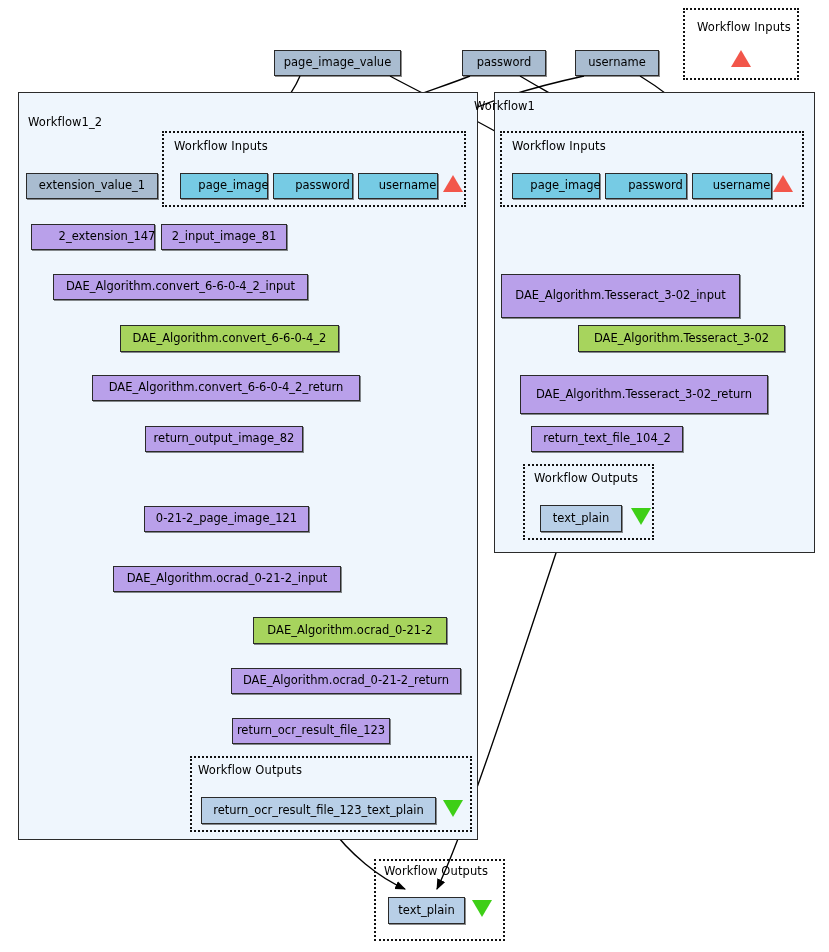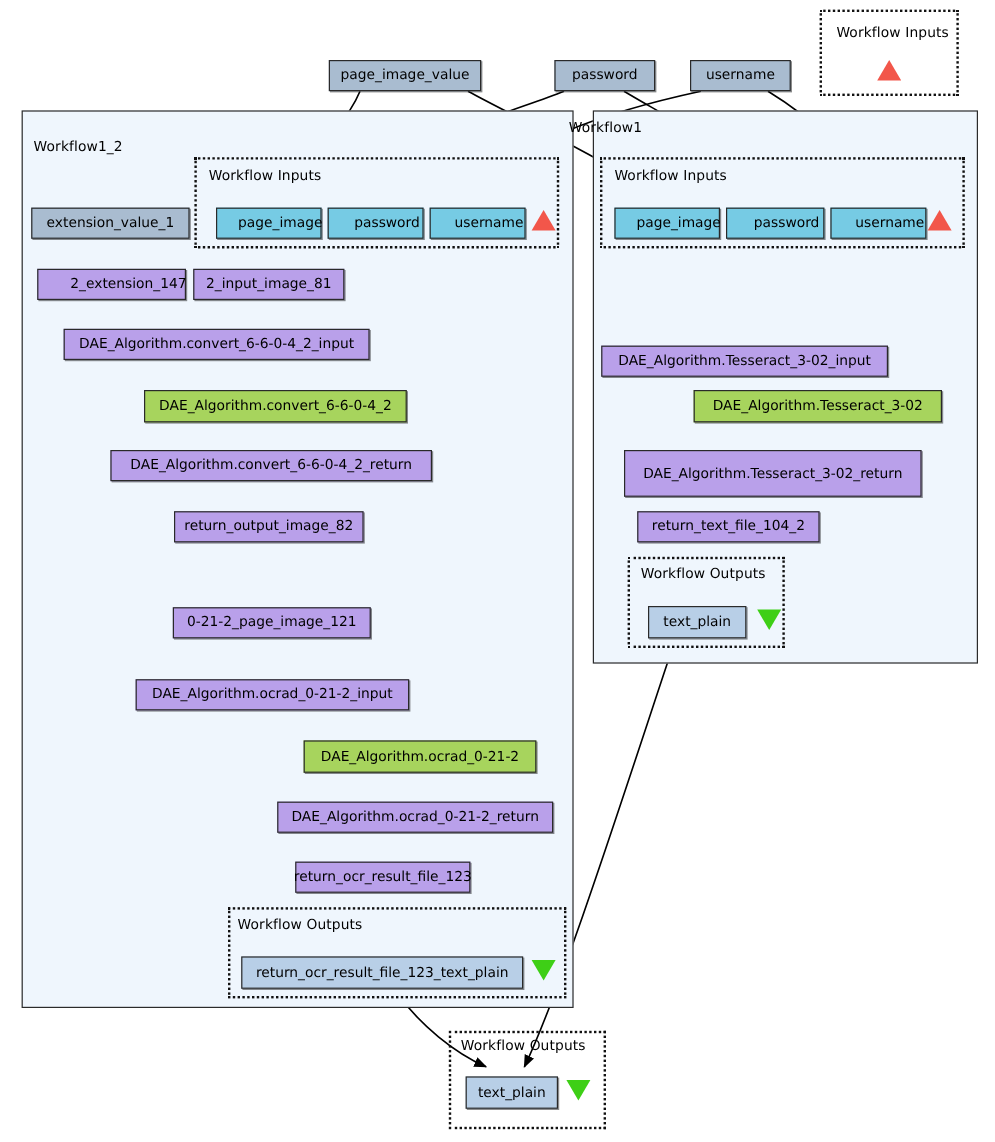--- a/index.html
+++ b/index.html
@@ -153,24 +153,24 @@
   <div class="node n-proc" style="left:31px;top:224px;width:124px;height:26px;padding-left:28px;">2_extension_147</div>
   <div class="node n-proc" style="left:161px;top:224px;width:126px;height:26px;">2_input_image_81</div>
   <div class="node n-proc" style="left:53px;top:274px;width:255px;height:26px;">DAE_Algorithm.convert_6-6-0-4_2_input</div>
   <div class="node n-tool" style="left:120px;top:325px;width:219px;height:27px;">DAE_Algorithm.convert_6-6-0-4_2</div>
   <div class="node n-proc" style="left:92px;top:375px;width:268px;height:26px;">DAE_Algorithm.convert_6-6-0-4_2_return</div>
   <div class="node n-proc" style="left:145px;top:426px;width:158px;height:26px;">return_output_image_82</div>
   <div class="node n-proc" style="left:144px;top:506px;width:165px;height:26px;">0-21-2_page_image_121</div>
   <div class="node n-proc" style="left:113px;top:566px;width:228px;height:26px;">DAE_Algorithm.ocrad_0-21-2_input</div>
   <div class="node n-tool" style="left:253px;top:617px;width:194px;height:27px;">DAE_Algorithm.ocrad_0-21-2</div>
   <div class="node n-proc" style="left:231px;top:668px;width:230px;height:26px;">DAE_Algorithm.ocrad_0-21-2_return</div>
-  <div class="node n-proc" style="left:246px;top:718px;width:146px;height:26px;">return_ocr_result_file_123</div>
+  <div class="node n-proc" style="left:232px;top:718px;width:158px;height:26px;">return_ocr_result_file_123</div>
   <div class="node n-out" style="left:201px;top:797px;width:235px;height:27px;">return_ocr_result_file_123_text_plain</div>
 
-  <div class="node n-proc" style="left:501px;top:288px;width:239px;height:26px;">DAE_Algorithm.Tesseract_3-02_input</div>
+  <div class="node n-proc" style="left:501px;top:274px;width:239px;height:44px;">DAE_Algorithm.Tesseract_3-02_input</div>
   <div class="node n-tool" style="left:578px;top:325px;width:207px;height:27px;">DAE_Algorithm.Tesseract_3-02</div>
   <div class="node n-proc" style="left:520px;top:375px;width:248px;height:39px;">DAE_Algorithm.Tesseract_3-02_return</div>
   <div class="node n-proc" style="left:531px;top:426px;width:152px;height:26px;">return_text_file_104_2</div>
   <div class="node n-out" style="left:540px;top:505px;width:82px;height:27px;">text_plain</div>
 
   <div class="node n-out" style="left:388px;top:897px;width:77px;height:27px;">text_plain</div>
 
   <div class="tri tri-up" style="left:731px;top:50px;"></div>
   <div class="tri tri-up" style="left:443px;top:175px;"></div>
   <div class="tri tri-up" style="left:773px;top:175px;"></div>

